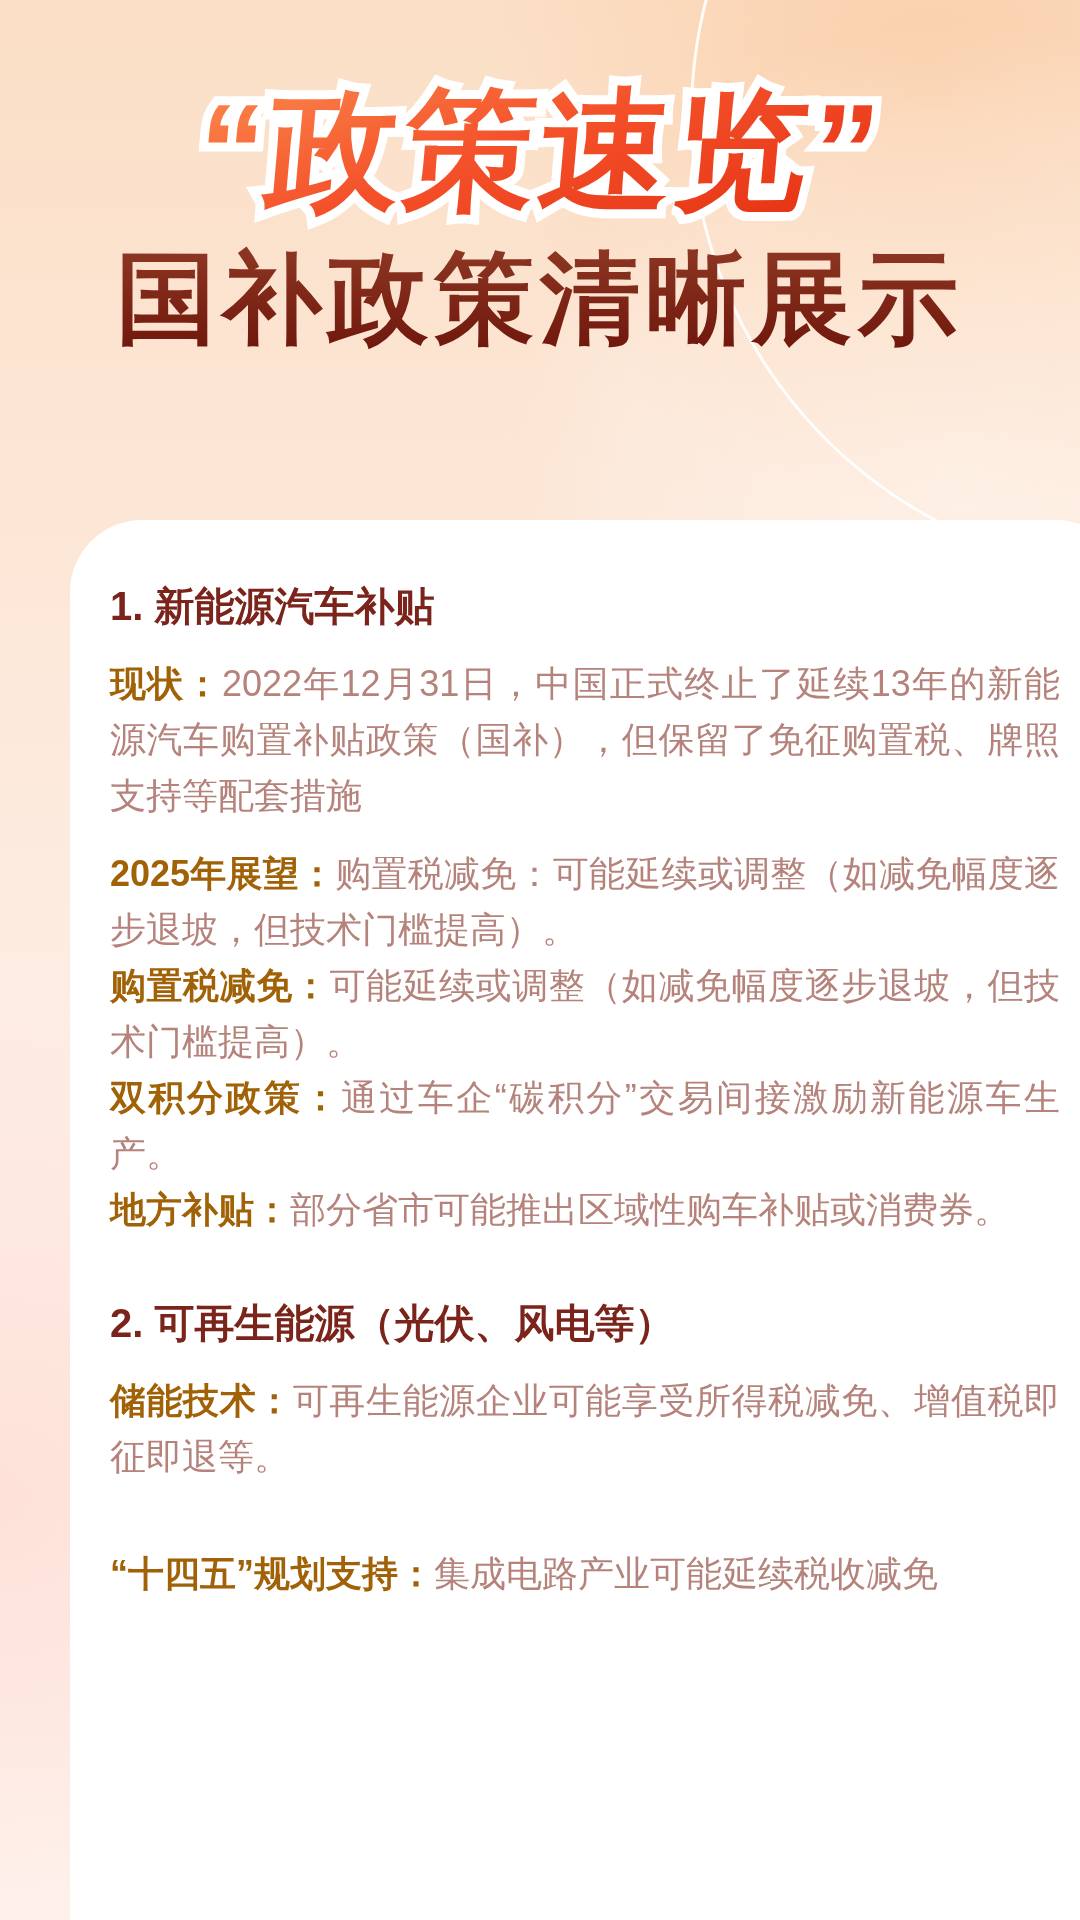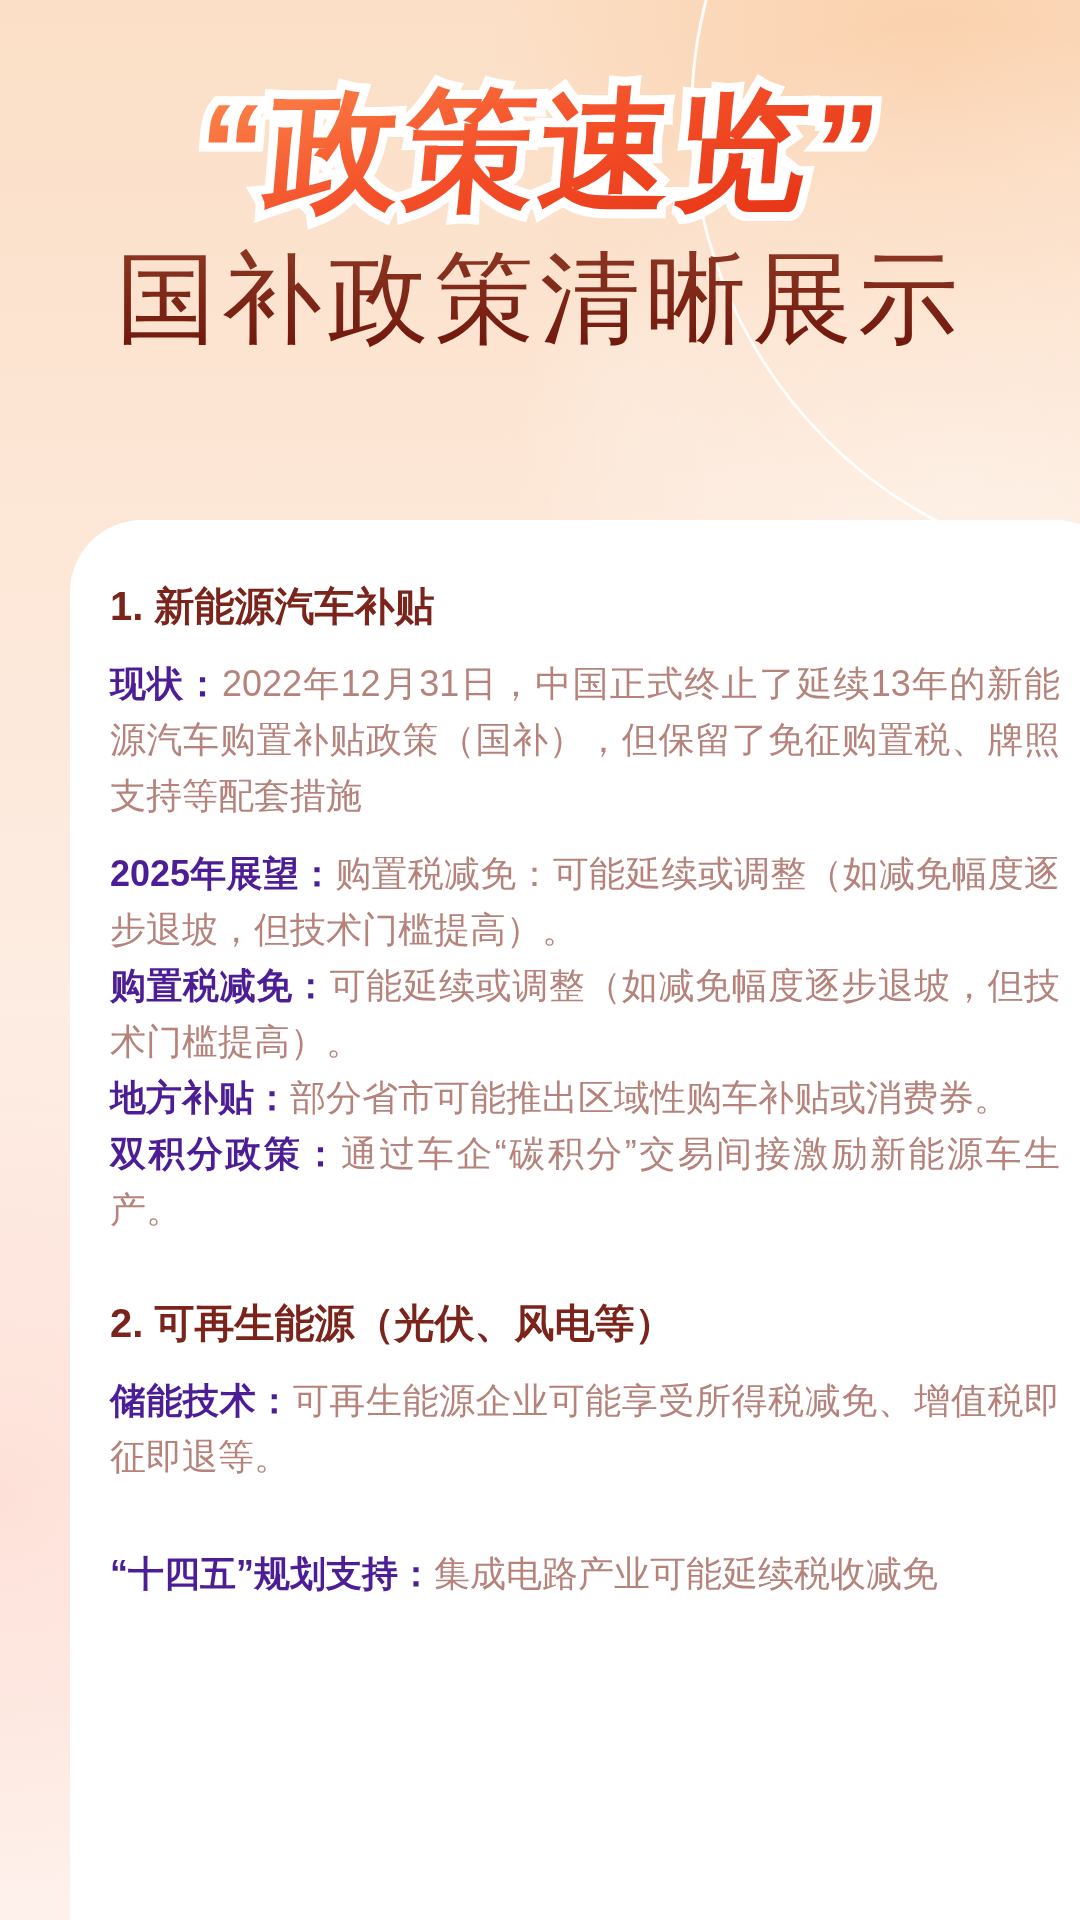--- a/index.html
+++ b/index.html
@@ -50,21 +50,21 @@
     background:linear-gradient(160deg, #fc8a4e 0%, #f4512a 45%, #e42f12 100%);
     -webkit-background-clip:text;
     background-clip:text;
     -webkit-text-fill-color:transparent;
   }
 
   
   .subtitle {
     position:absolute; top:246px; left:0; width:100%;
     text-align:center;
-    font-size:100px; font-weight:400; letter-spacing:6px;
+    font-size:100px; font-weight:700; letter-spacing:6px;
     line-height:1.05; white-space:nowrap;
     color:#7a2115;
     background:linear-gradient(180deg, #8d3723 0%, #6f170c 100%);
     -webkit-background-clip:text;
     background-clip:text;
     -webkit-text-fill-color:transparent;
   }
 
   
   .card {
@@ -81,21 +81,21 @@
     font-size:40px; font-weight:700; color:#7a241b;
     line-height:1.2;
   }
   .paras { margin-top:26px; }
   .para {
     font-size:36px; line-height:56px;
     color:#b5837b;
     text-align:justify;
   }
   .para.gap { margin-top:22px; }
-  .para .label { font-weight:700; color:#4c1d95; }
+  .para .label { font-weight:700; color:#a16207; }
 </style>
 </head>
 <body>
 
 <div class="page">
   <div class="decor-glow"></div>
   <div class="decor-circle"></div>
 
   <div class="title-wrap">
     <div class="title">
@@ -109,23 +109,23 @@
   <div class="card" id="card">
   <section class="section">
     <h2 class="heading">1. 新能源汽车补贴</h2>
     <div class="paras">
   <p class="para"><strong class="label">现状：</strong><span class="text">2022年12月31日，中国正式终止了延续13年的新能源汽车购置补贴政策（国补），但保留了免征购置税、牌照支持等配套措施</span></p>
 
   <p class="para gap"><strong class="label">2025年展望：</strong><span class="text">购置税减免：可能延续或调整（如减免幅度逐步退坡，但技术门槛提高）。</span></p>
 
   <p class="para"><strong class="label">购置税减免：</strong><span class="text">可能延续或调整（如减免幅度逐步退坡，但技术门槛提高）。</span></p>
 
+  <p class="para"><strong class="label">双积分政策：</strong><span class="text">通过车企“碳积分”交易间接激励新能源车生产。</span></p>
+
   <p class="para"><strong class="label">地方补贴：</strong><span class="text">部分省市可能推出区域性购车补贴或消费券。</span></p>
-
-  <p class="para"><strong class="label">双积分政策：</strong><span class="text">通过车企“碳积分”交易间接激励新能源车生产。</span></p>
 </div>
   </section>
 
   <section class="section">
     <h2 class="heading">2. 可再生能源（光伏、风电等）</h2>
     <div class="paras">
 
 
   <p class="para"><strong class="label">储能技术：</strong><span class="text">可再生能源企业可能享受所得税减免、增值税即征即退等。</span></p>
 </div>

